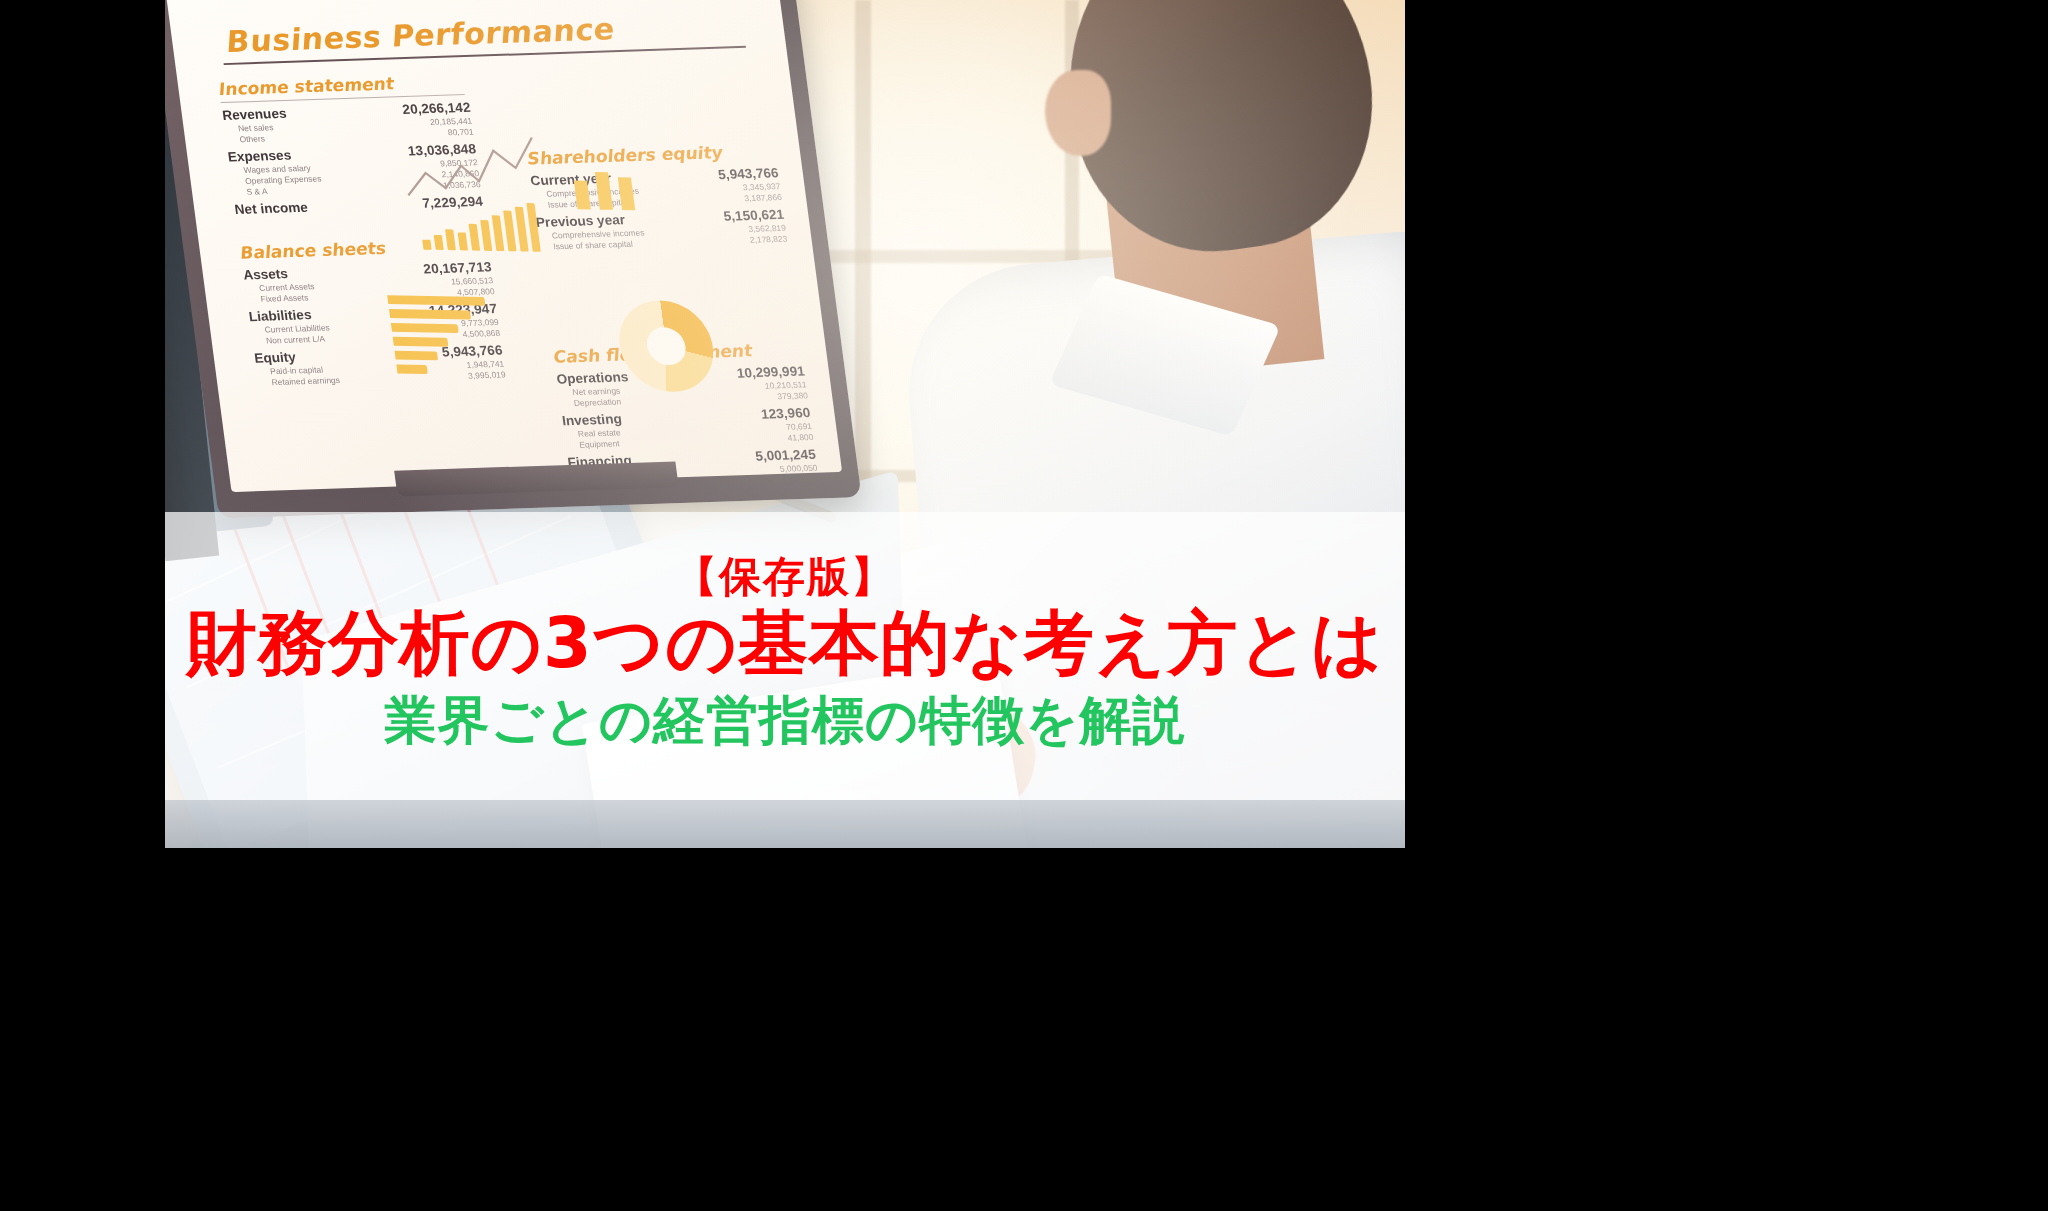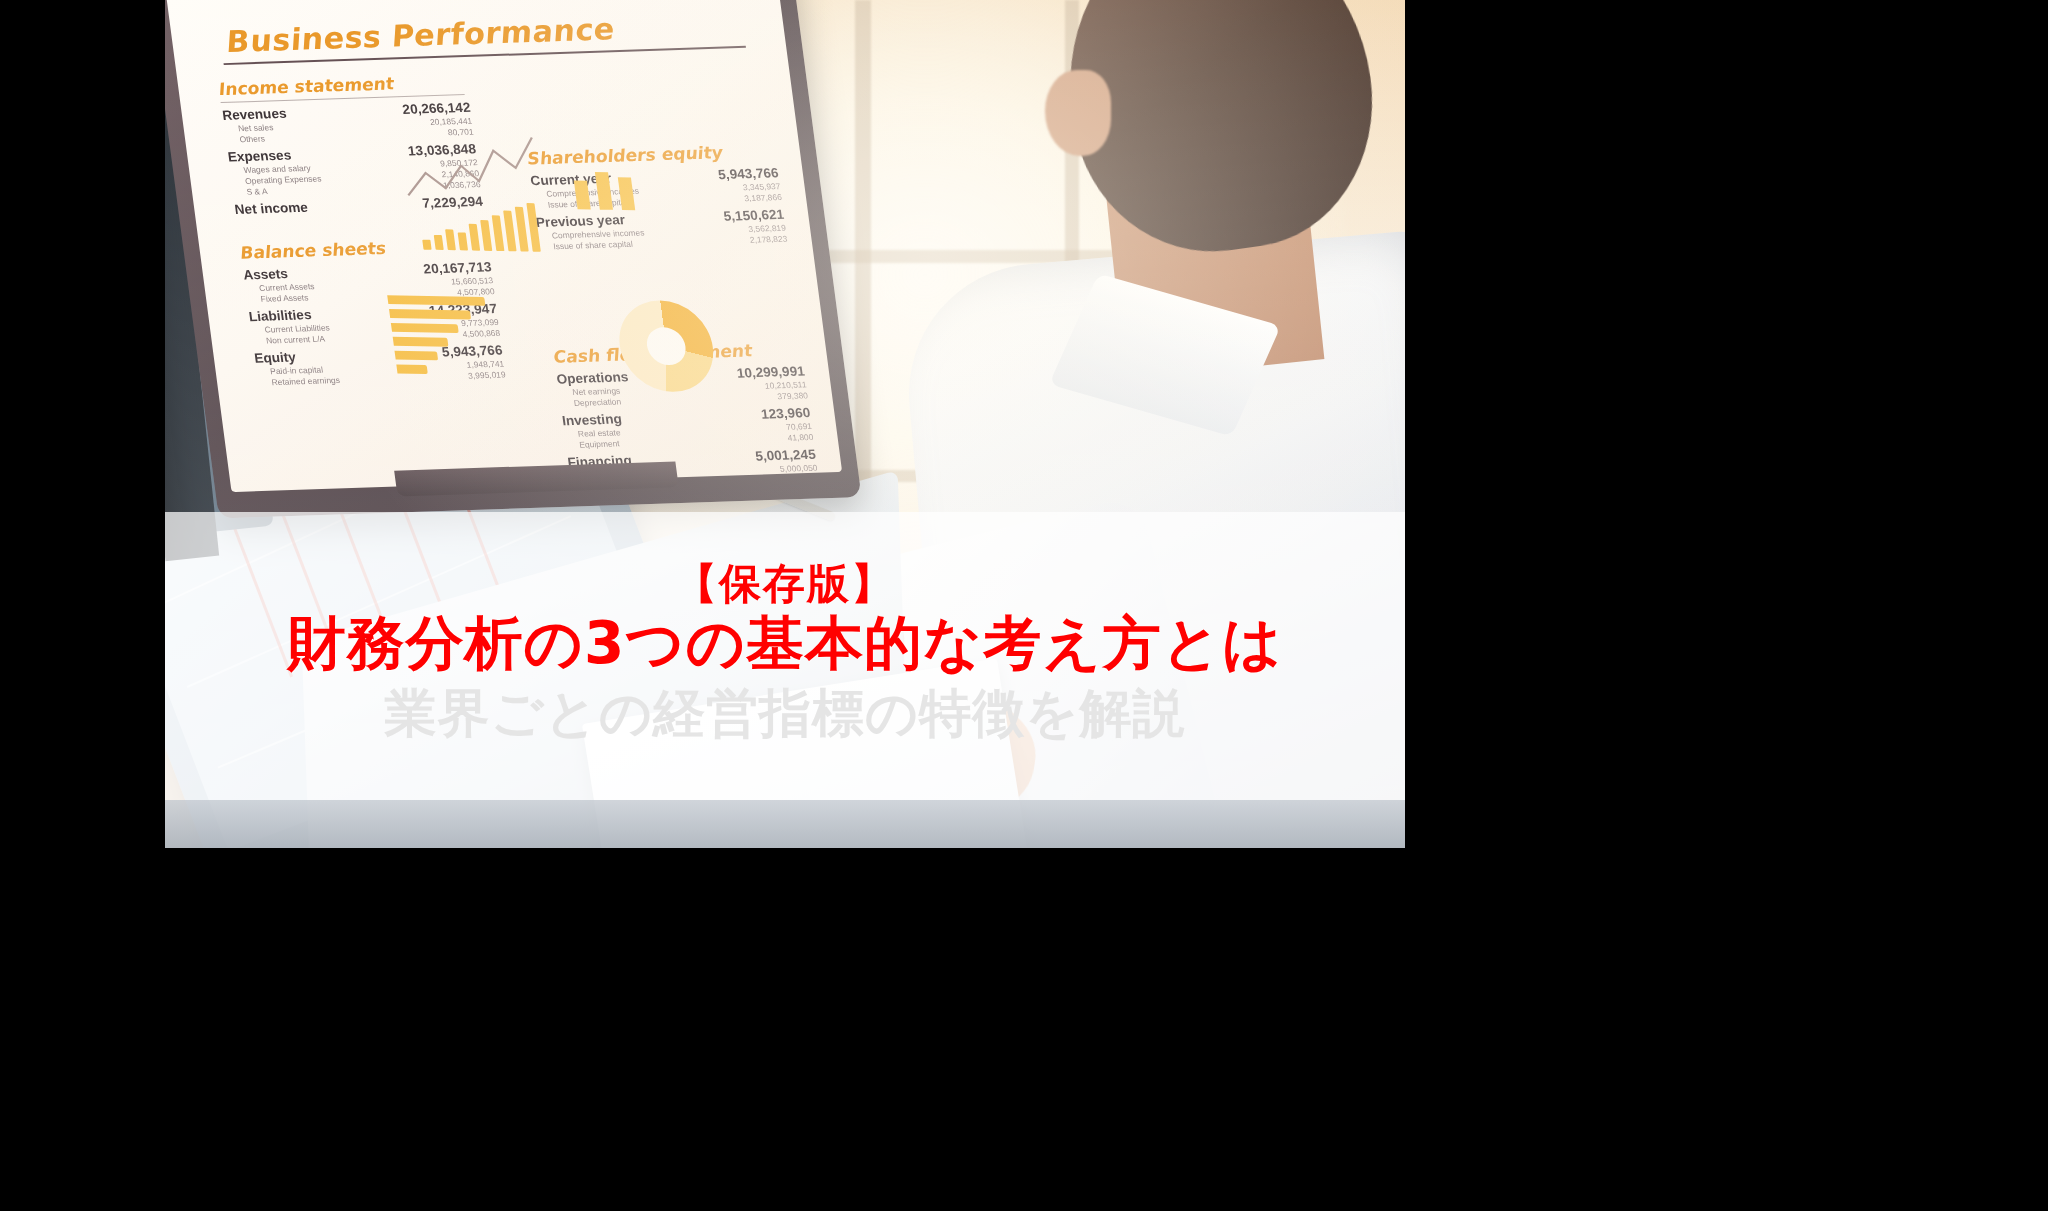--- a/index.html
+++ b/index.html
@@ -213,24 +213,24 @@
     background:rgba(255,255,255,.72);
     display:flex; flex-direction:column; align-items:center; justify-content:center;
     text-align:center;
   }
   .t-line1, .t-line2 {
     font-family:"DejaVu Sans", sans-serif;
     color:#ff0000; font-weight:bold; line-height:1.02;
     text-shadow:1px 1px 0 rgba(255,255,255,.5);
   }
   .t-line1 { font-size:42px; letter-spacing:2px; }
-  .t-line2 { font-size:58px; letter-spacing:1px; margin-top:9px; }
+  .t-line2 { font-size:70px; letter-spacing:1px; margin-top:9px; }
   .t-line3 {
     font-family:"DejaVu Sans", sans-serif;
-    color:#e5e5e5; font-weight:bold; font-size:52px; letter-spacing:1px;
+    color:#22c55e; font-weight:bold; font-size:52px; letter-spacing:1px;
     margin-top:6px;
   }
 
   
   #bottom-strip {
     position:absolute; left:165px; top:800px; width:1240px; height:48px;
     background:linear-gradient(180deg, rgba(205,210,216,.92), rgba(176,183,191,.95));
   }
 </style>
 </head>

